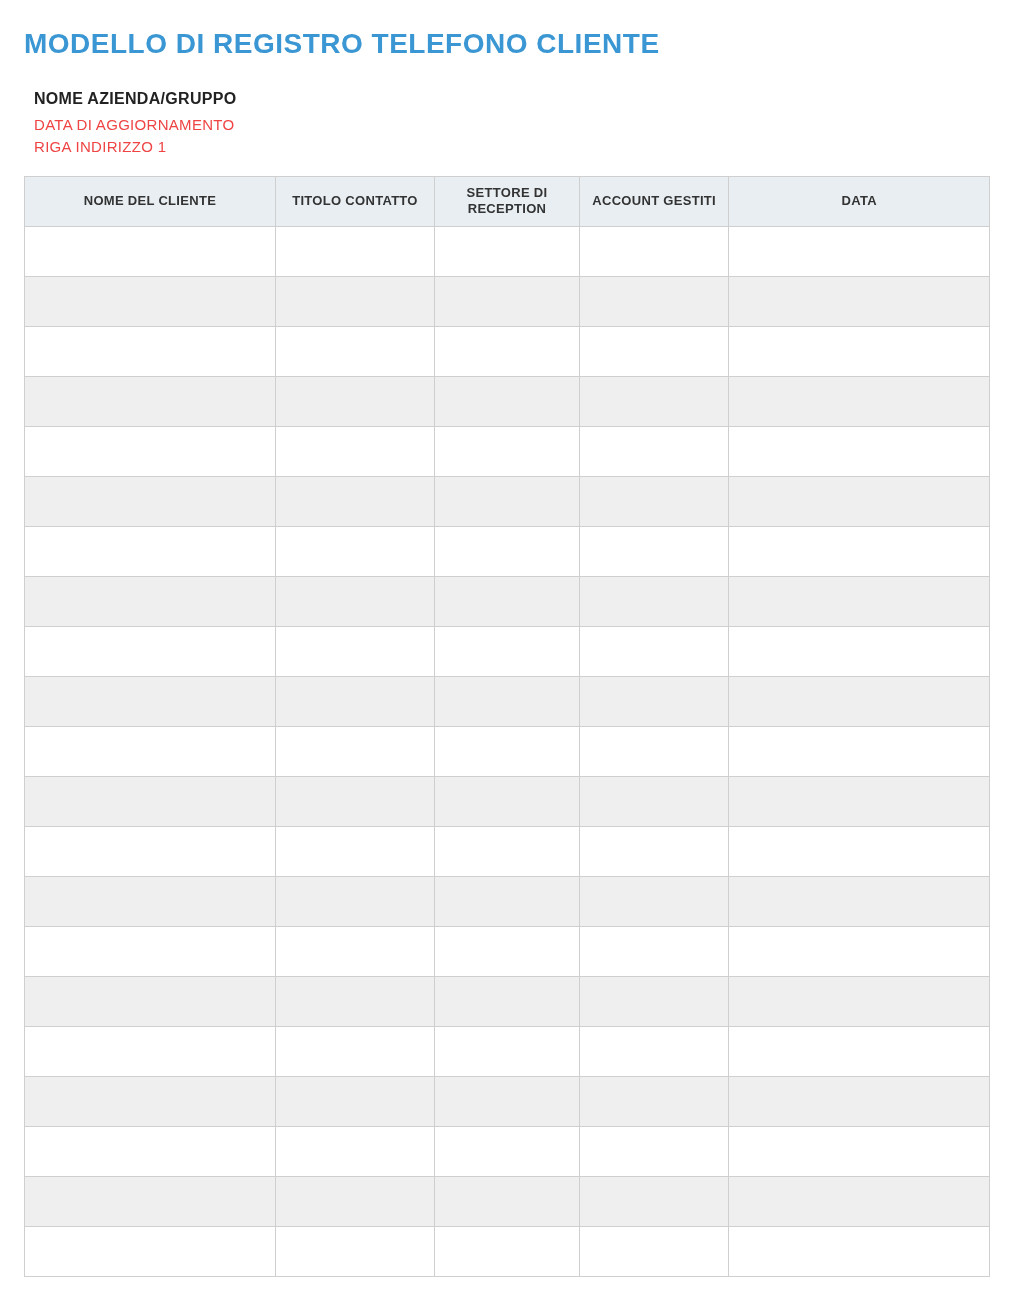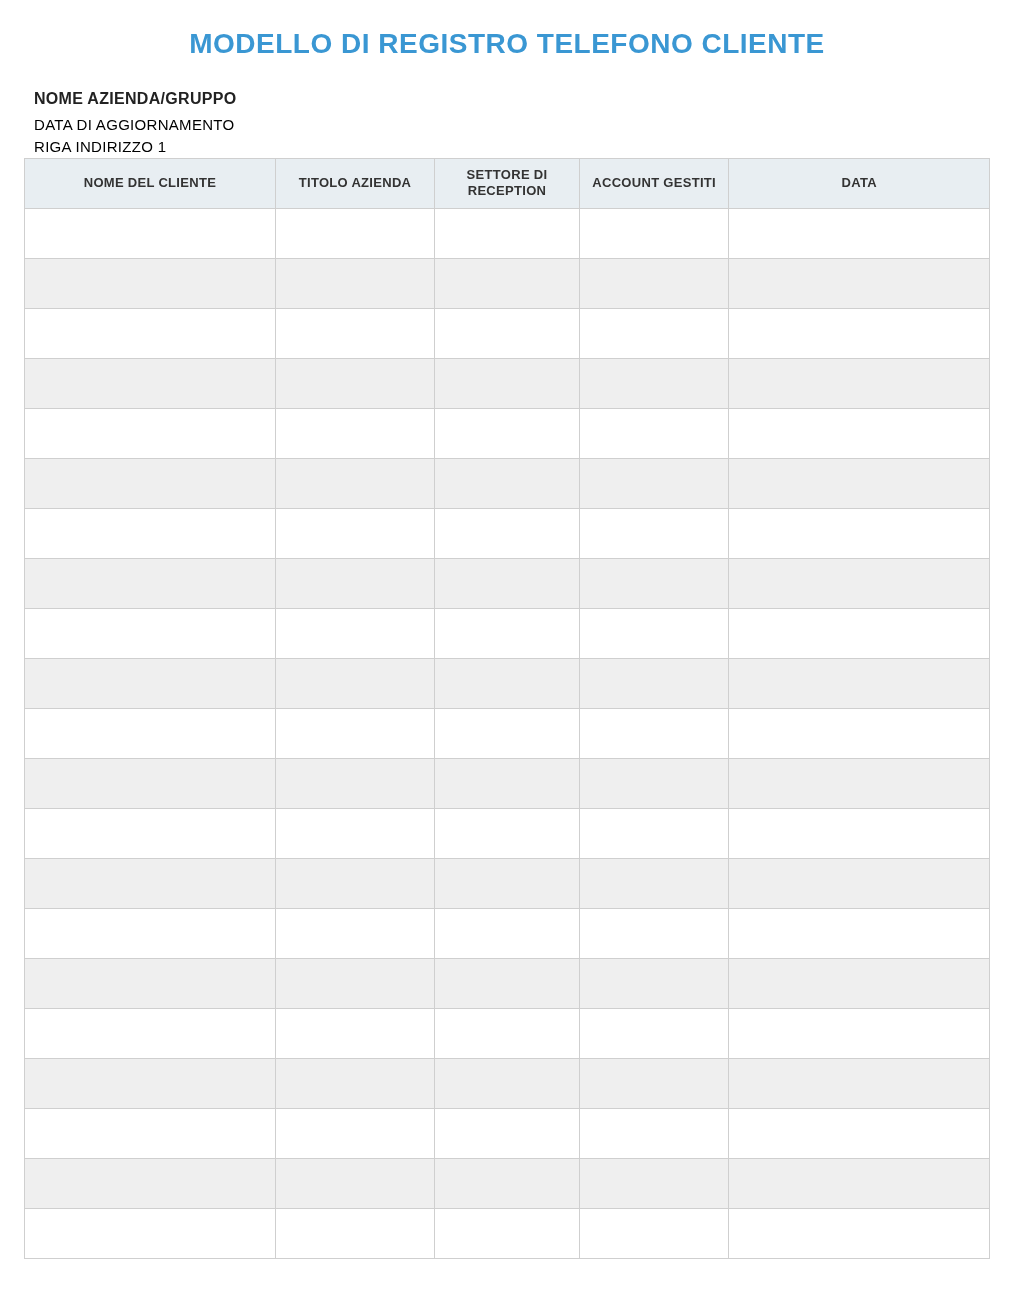--- a/index.html
+++ b/index.html
@@ -10,35 +10,35 @@
     background: #ffffff;
     color: #333333;
     padding: 28px 24px 24px 24px;
   }
   .title {
     color: #3a97d3;
     font-weight: 700;
     font-size: 28px;
     letter-spacing: 0.5px;
     margin-bottom: 30px;
-    text-align: center;
   }
   .info-block {
     margin-left: 10px;
+    margin-bottom: 18px;
   }
   .info-block .company {
     font-weight: 700;
     color: #222222;
     font-size: 16px;
     margin-bottom: 6px;
     letter-spacing: 0.3px;
   }
   .info-block .meta {
     font-size: 15px;
-    color: #000000;
+    color: #ef4444;
     line-height: 1.45;
     letter-spacing: 0.3px;
   }
 
   table.log {
     width: 100%;
     border-collapse: collapse;
     table-layout: fixed;
   }
   table.log th, table.log td {
@@ -80,21 +80,21 @@
   <colgroup>
     <col class="c-name">
       <col class="c-title">
       <col class="c-sector">
       <col class="c-acct">
       <col class="c-notes">
   </colgroup>
   <thead>
     <tr>
       <th>NOME DEL CLIENTE</th>
-      <th>TITOLO AZIENDA</th>
+      <th>TITOLO CONTATTO</th>
       <th>SETTORE DI RECEPTION</th>
       <th>ACCOUNT GESTITI</th>
       <th>DATA</th>
     </tr>
   </thead>
   <tbody id="log-body">
       <tr>
         <td></td>
         <td></td>
         <td></td>

